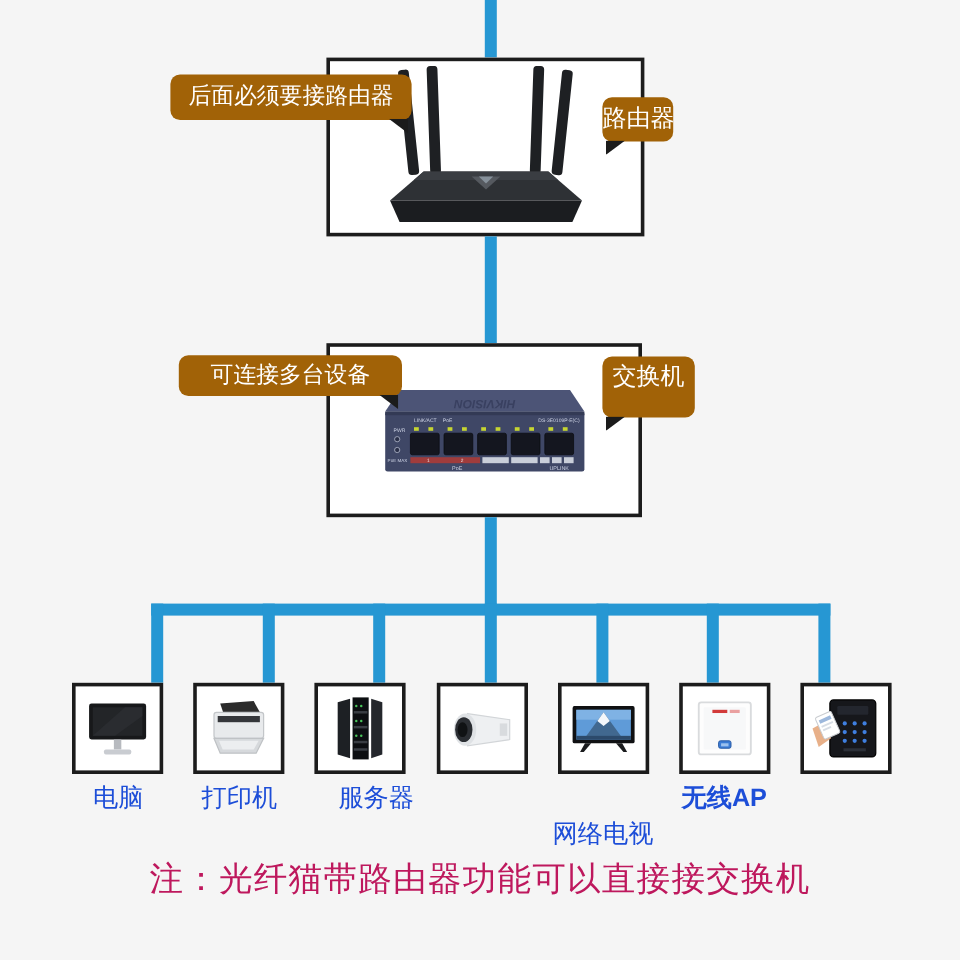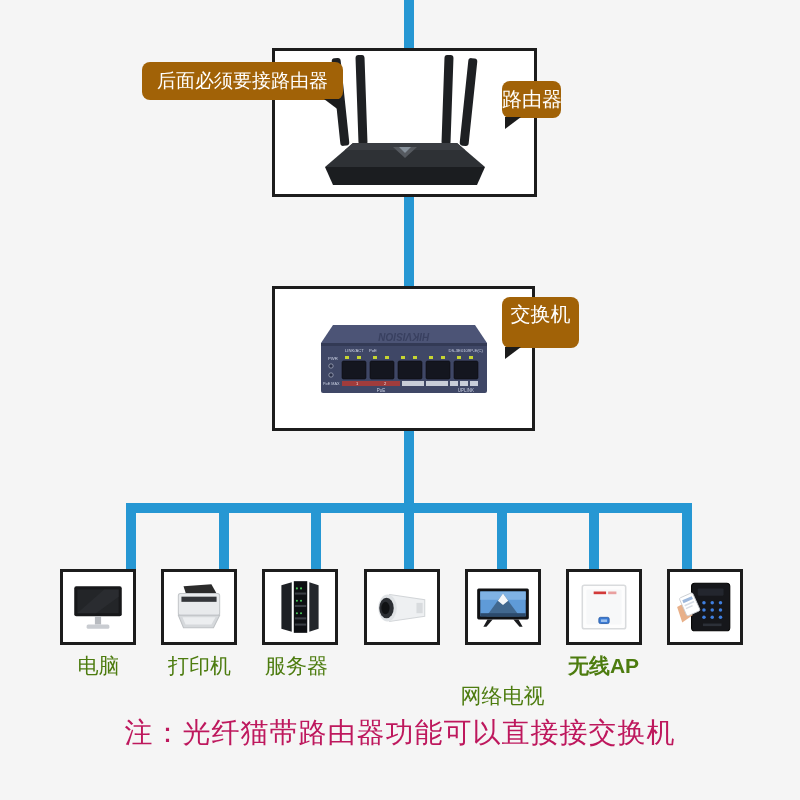--- a/index.html
+++ b/index.html
@@ -39,21 +39,21 @@
   .bubble-short{font-size:20px;line-height:37px;height:37px;}
 
   
   .dev-box{
     position:absolute;top:569px;width:76px;height:76px;
     background:#ffffff;border:3px solid #1c1c1c;box-sizing:border-box;
     display:flex;align-items:center;justify-content:center;
   }
   .dev-label{
     position:absolute;top:651px;width:101px;height:30px;
-    text-align:center;font-size:21px;line-height:30px;color:#4d7c0f;
+    text-align:center;font-size:21px;line-height:30px;color:#1d4ed8;
   }
 
   .note-line{
     position:absolute;top:714px;left:0;width:800px;
     text-align:center;font-size:28px;line-height:38px;
     color:#be185d;letter-spacing:1px;
   }
 
   svg{display:block;}
 </style>
@@ -148,20 +148,24 @@
         <rect x="141" y="62" width="8" height="5"></rect>
         <rect x="151" y="62" width="8" height="5"></rect>
         <rect x="161" y="62" width="8" height="5"></rect>
       </g>
 
       <text x="72" y="73" font-size="4.5" fill="#ccd2e4" text-anchor="middle">PoE</text>
       <text x="157" y="73" font-size="4.5" fill="#ccd2e4" text-anchor="middle">UPLINK</text>
     </svg>
   </div>
 
+  <div class="bubble bubble-long" style="left:149px;top:296px;width:186px;height:34px;line-height:34px;">
+    <span>可连接多台设备</span>
+    <i class="tail-right"></i>
+  </div>
 
   <div class="bubble bubble-short" style="left:502px;top:297px;width:77px;height:51px;line-height:35px;">
     <span>交换机</span>
     <i class="tail-left"></i>
   </div>
 
   <div class="line" style="left:404px;top:431px;width:10px;height:77px;"></div>
 
   <div class="line" style="left:126px;top:503px;width:566px;height:10px;"></div>
 
@@ -209,21 +213,21 @@
           <circle cx="31" cy="36" r="1"></circle>
       </g>
       <g fill="#3a3e44">
         <rect x="25" y="16" width="11" height="2"></rect>
           <rect x="25" y="28" width="11" height="2"></rect>
         <rect x="25" y="40" width="11" height="2"></rect>
           <rect x="25" y="46" width="11" height="2"></rect>
       </g>
     </svg>
   </div>
-  <div class="dev-label" style="left:246px;">服务器</div>
+  <div class="dev-label" style="left:263px;">服务器</div>
 
   <div class="dev-box" style="left:364px;">
     <svg width="62" height="62" viewBox="0 0 60 60">
       <polygon points="18,18 52,23 52,39 18,44" fill="#eef0f2" stroke="#d2d5d8" stroke-width="1"></polygon>
       <ellipse cx="16" cy="31" rx="9" ry="13" fill="#dfe2e5"></ellipse>
       <ellipse cx="15" cy="31" rx="7" ry="10" fill="#2b2e33"></ellipse>
       <ellipse cx="14" cy="31" rx="4" ry="6" fill="#101214"></ellipse>
       <rect x="44" y="26" width="6" height="10" fill="#d8dbde"></rect>
     </svg>
   </div>

